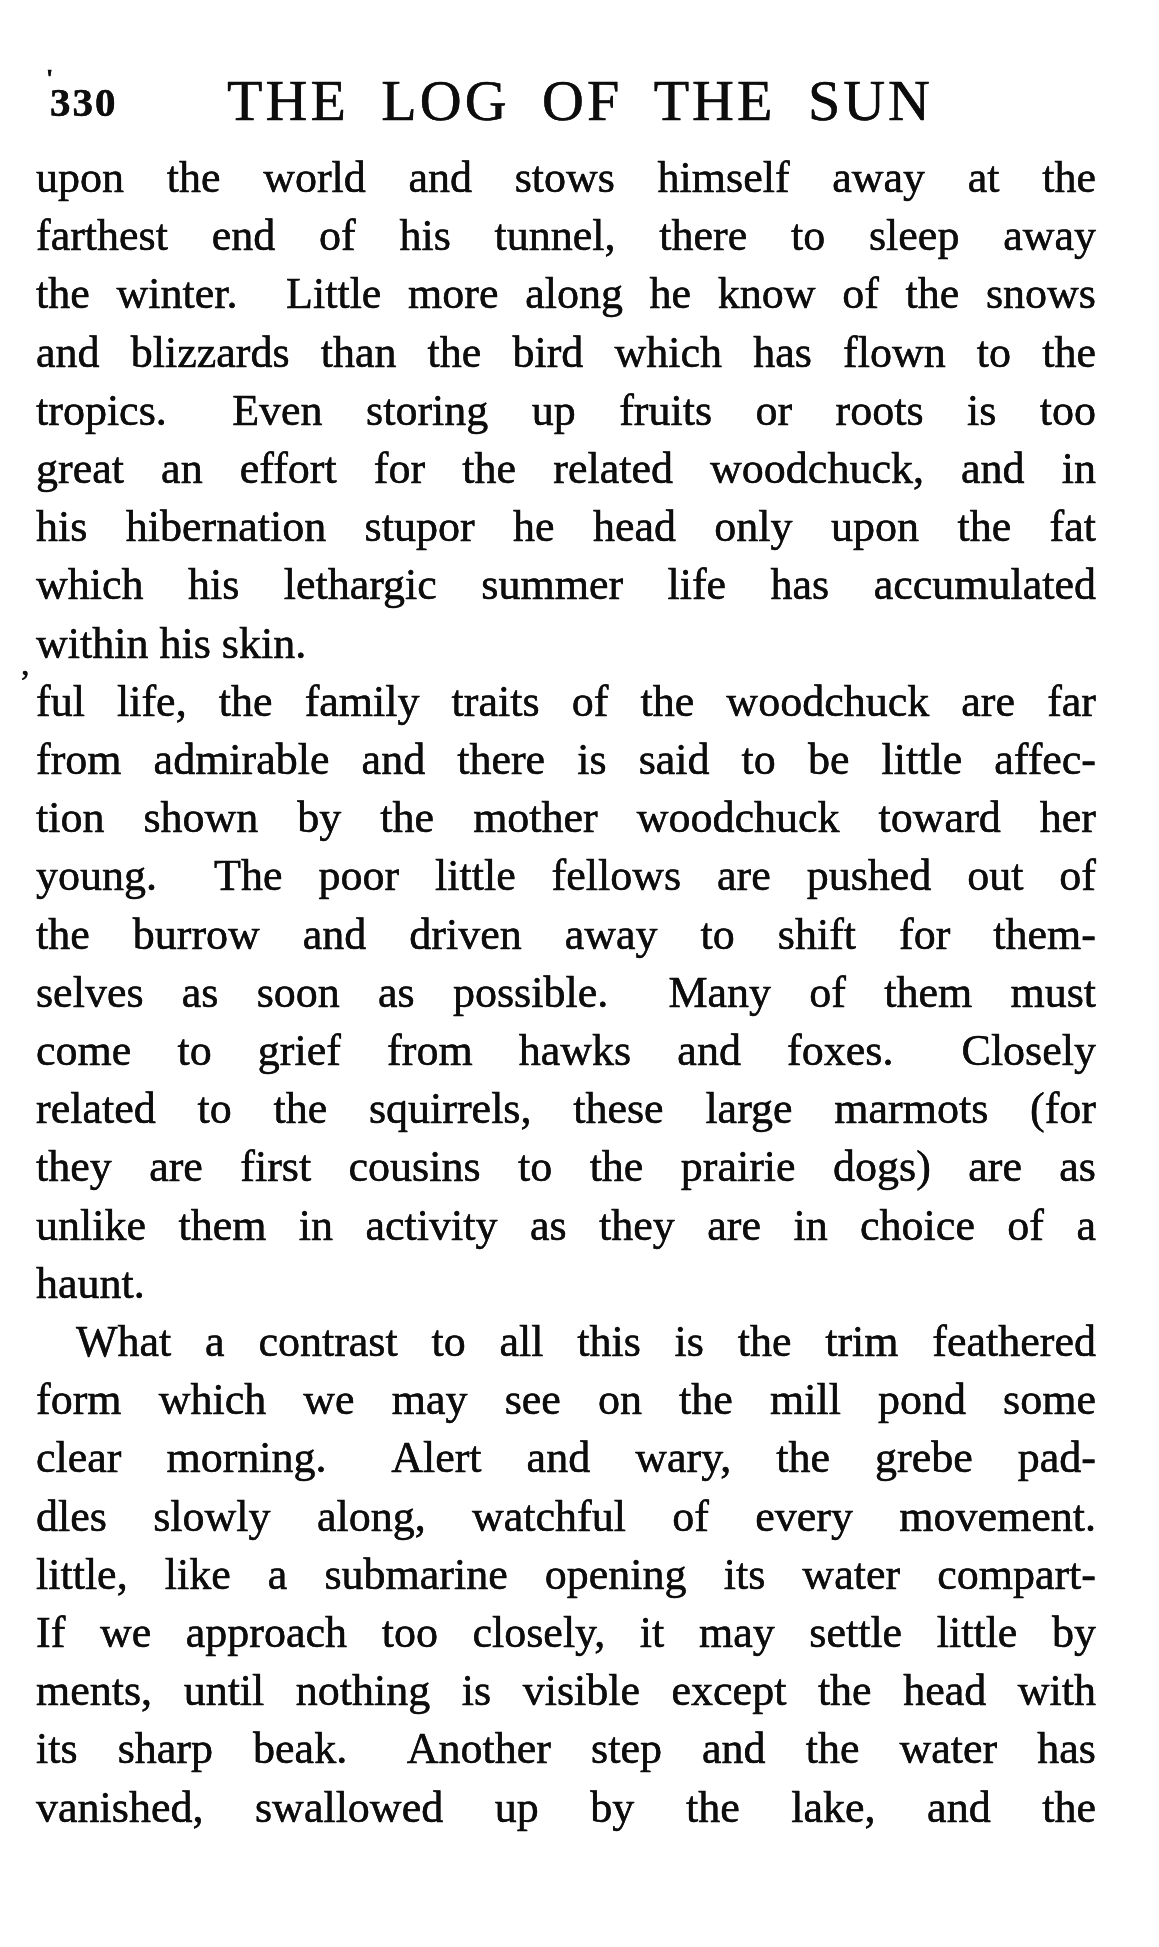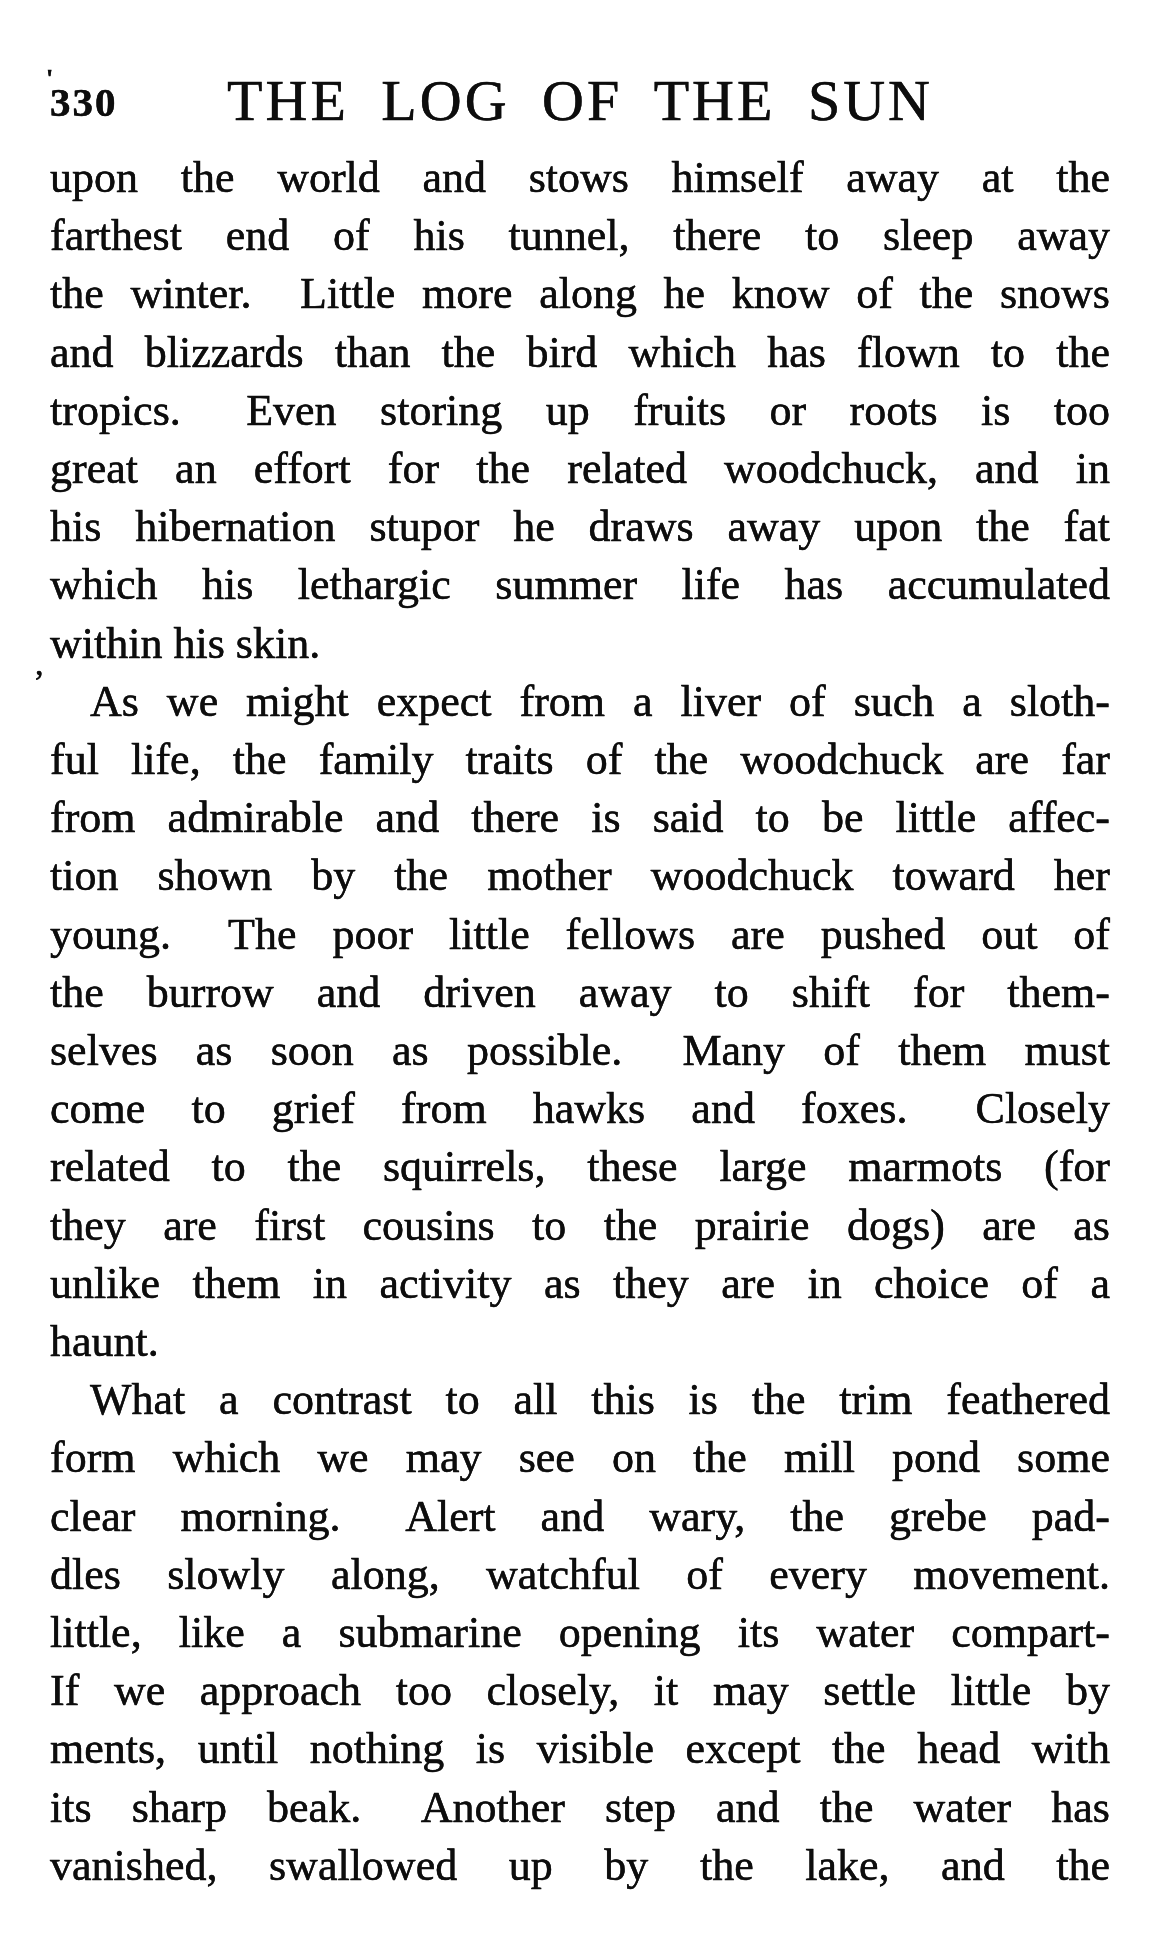--- a/index.html
+++ b/index.html
@@ -51,21 +51,21 @@
     font-size: 58px;
     line-height: 46px;
     letter-spacing: 3px;
     word-spacing: 15px;
     white-space: nowrap;
   }
   
   .body-text {
     position: absolute;
     top: 149px;
-    left: 50px;
+    left: 36px;
     width: 1060px;
     font-size: 44px;
     line-height: 58.2px;
   }
   .line {
     text-align: justify;
     text-align-last: justify;
     position: relative;
   }
   .line.para-end {
@@ -94,27 +94,26 @@
     <div class="running-title">THE LOG OF THE SUN</div>
   </div>
 
   <div class="body-text">
     <div class="line">upon the world and stows himself away at the</div>
     <div class="line">farthest end of his tunnel, there to sleep away</div>
     <div class="line">the winter.  Little more along he know of the snows</div>
     <div class="line">and blizzards than the bird which has flown to the</div>
     <div class="line">tropics.  Even storing up fruits or roots is too</div>
     <div class="line">great an effort for the related woodchuck, and in</div>
-    <div class="line">his hibernation stupor he draws away upon the fat</div>
+    <div class="line">his hibernation stupor he head only upon the fat</div>
     <div class="line">which his lethargic summer life has accumulated</div>
     <div class="line para-end">
       <span class="stray-comma">,</span>
       <span>within his skin.</span>
     </div>
-    <div class="line indent">As we might expect from a liver of such a sloth-</div>
     <div class="line">ful life, the family traits of the woodchuck are far</div>
     <div class="line">from admirable and there is said to be little affec-</div>
     <div class="line">tion shown by the mother woodchuck toward her</div>
     <div class="line">young.  The poor little fellows are pushed out of</div>
     <div class="line">the burrow and driven away to shift for them-</div>
     <div class="line">selves as soon as possible.  Many of them must</div>
     <div class="line">come to grief from hawks and foxes.  Closely</div>
     <div class="line">related to the squirrels, these large marmots (for</div>
     <div class="line">they are first cousins to the prairie dogs) are as</div>
     <div class="line">unlike them in activity as they are in choice of a</div>

